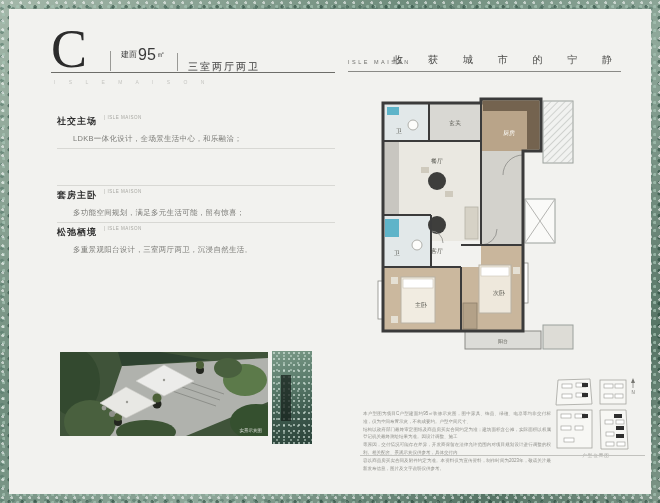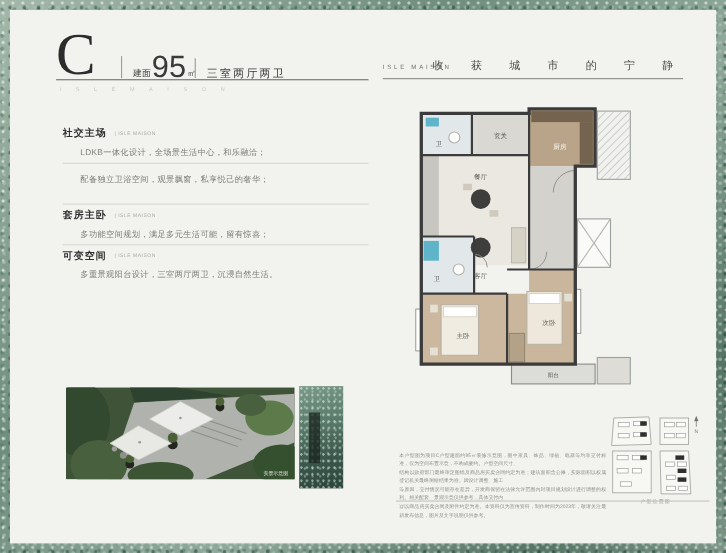--- a/index.html
+++ b/index.html
@@ -19,32 +19,32 @@
     position:absolute;left:9px;top:9px;width:642px;height:485px;
     background:#f2f2ef;
   }
   .abs{position:absolute;}
   
   .big-c{left:42px;top:13px;font-family:"Liberation Serif","DejaVu Serif",serif;
     font-size:54px;line-height:1;color:#2c2c2c;font-weight:400;}
   .vsep{width:1px;background:#9a9a96;}
   .area-group{left:112px;top:38px;display:flex;align-items:flex-end;color:#3a3a3a;}
   .area-label{font-size:8px;padding-bottom:3px;}
-  .area-value{font-size:28px;line-height:1;font-weight:400;margin:0 1px;}
+  .area-value{font-size:16px;line-height:1;font-weight:400;margin:0 1px;}
   .area-unit{font-size:8px;padding-bottom:3px;}
   .layout-type{left:179px;top:51px;font-size:10px;letter-spacing:2px;color:#3a3a3a;}
   .rule{height:1px;background:#6d6d69;}
   .rule-light{height:1px;background:#d8d8d4;}
   .watermark{left:45px;top:70px;font-size:5px;letter-spacing:6px;color:#c6c6c2;}
   
   .brand{left:339px;top:50px;font-size:5.5px;letter-spacing:2.5px;color:#6f6f6c;}
   .slogan{right:28px;top:44px;font-size:10px;letter-spacing:11px;color:#4a4a48;padding-left:32px;}
   
   .feature{left:48px;width:278px;}
-  .feature .t-row{display:flex;align-items:center;}
+  .feature .t-row{display:flex;align-items:flex-start;}
   .feature .title{font-size:9px;font-weight:bold;color:#2f2f2f;letter-spacing:1px;}
   .feature .tag{font-size:4.5px;color:#a8a8a3;margin-left:7px;letter-spacing:.5px;}
   .feature .desc{font-size:7.5px;color:#7c7c78;margin-top:6px;letter-spacing:.3px;padding-left:16px;}
   
   .photo-box{left:51px;top:343px;width:208px;height:84px;overflow:hidden;}
   .glass-strip{
     left:263px;top:342px;width:40px;height:93px;
     background-image:
       radial-gradient(circle at 40% 35%, rgba(230,244,236,.55) 0 .9px, transparent 1.3px),
       radial-gradient(circle at 72% 70%, rgba(214,232,222,.45) 0 .8px, transparent 1.2px),
@@ -86,36 +86,35 @@
   <div class="abs feature" style="top:106px;">
     <div class="t-row">
       <span class="title">社交主场</span>
       <span class="tag">| ISLE MAISON</span>
     </div>
     <div class="desc">LDKB一体化设计，全场景生活中心，和乐融洽；</div>
   </div>
   <div class="abs rule-light" style="left:48px;top:139px;width:278px;"></div>
 
   <div class="abs feature" style="top:143px;">
-    <div class="desc">配备独立卫浴空间，观景飘窗，私享悦己的奢华；</div>
   </div>
   <div class="abs rule-light" style="left:48px;top:176px;width:278px;"></div>
 
   <div class="abs feature" style="top:180px;">
     <div class="t-row">
       <span class="title">套房主卧</span>
       <span class="tag">| ISLE MAISON</span>
     </div>
     <div class="desc">多功能空间规划，满足多元生活可能，留有惊喜；</div>
   </div>
   <div class="abs rule-light" style="left:48px;top:213px;width:278px;"></div>
 
   <div class="abs feature" style="top:217px;">
     <div class="t-row">
-      <span class="title">可变空间</span>
+      <span class="title">松弛栖境</span>
       <span class="tag">| ISLE MAISON</span>
     </div>
     <div class="desc">多重景观阳台设计，三室两厅两卫，沉浸自然生活。</div>
   </div>
 
   <div class="abs plan-box">
     <svg width="202" height="257" viewBox="0 0 202 257">
       <defs>
         <pattern id="hatch" width="5" height="5" patternUnits="userSpaceOnUse" patternTransform="rotate(45)">
           <line x1="0" y1="0" x2="0" y2="5" stroke="#b9bcb9" stroke-width="1.2"></line>

